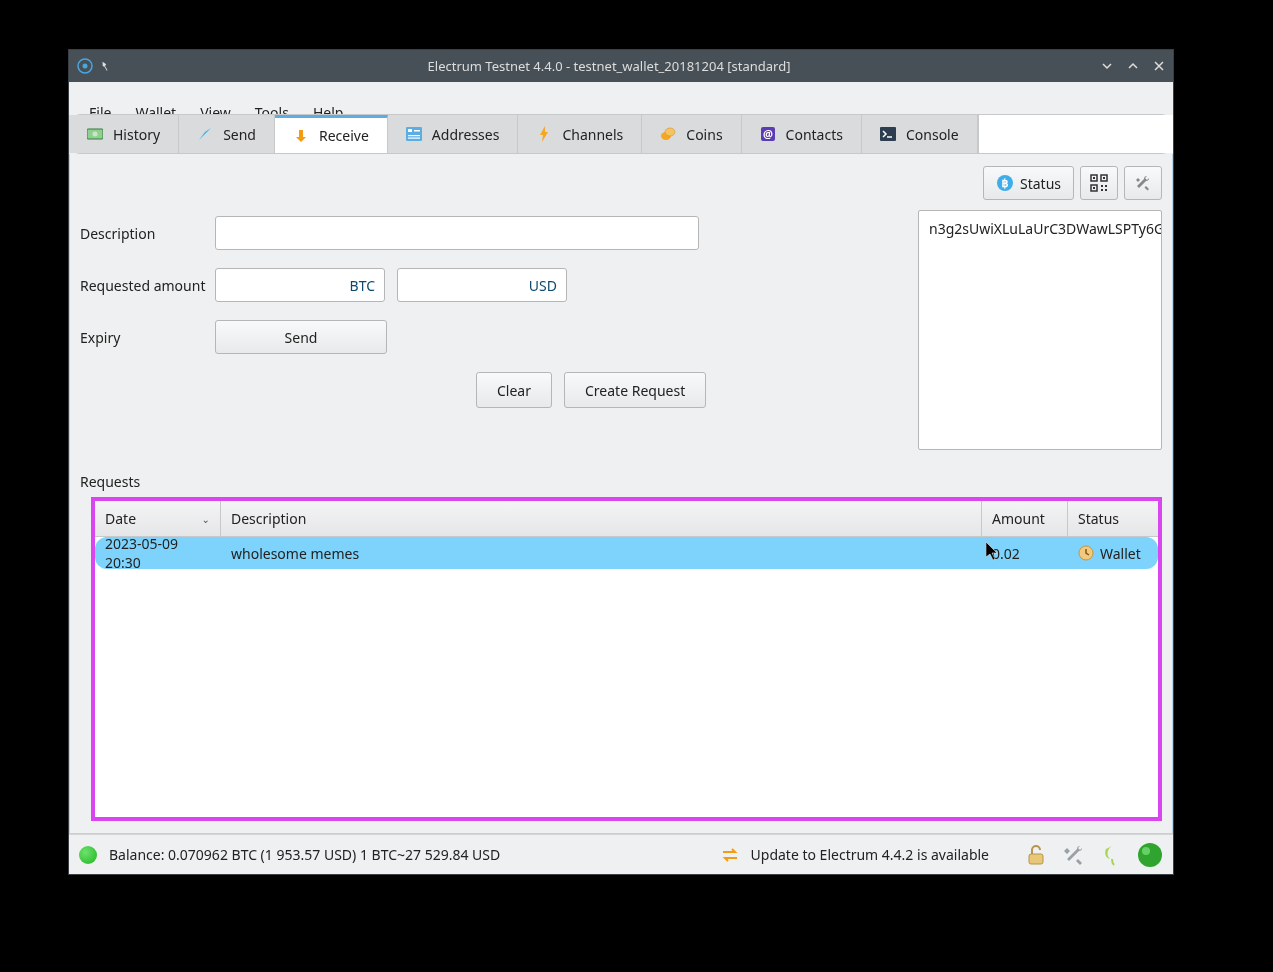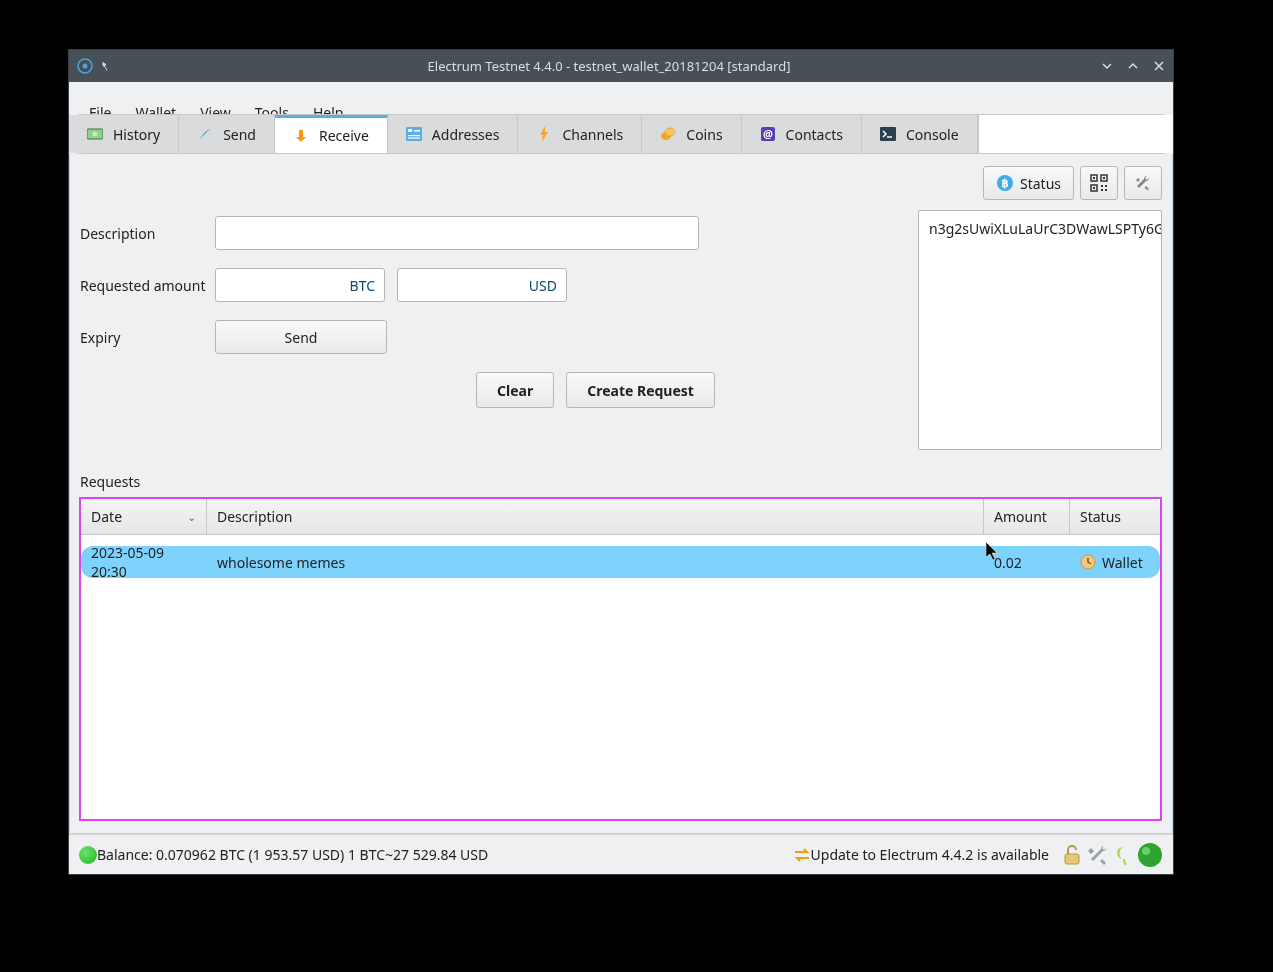--- a/index.html
+++ b/index.html
@@ -29,38 +29,38 @@
 .form-row { display: flex; align-items: center; margin-bottom: 18px; }
 .form-row .lab { width: 135px; font-size: 14px; color: #222; }
 .form-row input[type=text] { height: 34px; border: 1px solid #b6b6b7; border-radius: 3px; background: #fff; padding: 0 8px; font-size: 14px; }
 .desc-input { width: 484px; }
 .amount-input { width: 170px; text-align: right; padding-right: 8px; }
 .amount-box { position: relative; display: inline-flex; align-items: center; }
 .amount-box .suffix { position: absolute; right: 10px; font-size: 14px; color: #0c4a6e; pointer-events: none; }
 .amount-gap { width: 12px; display: inline-block; }
 .expiry-btn { width: 172px; }
 .action-buttons { margin-left: 396px; margin-top: 10px; display: flex; gap: 12px; }
-.action-buttons .btn { height: 36px; padding: 0 20px; font-weight: bold; }
+.action-buttons .btn { height: 36px; padding: 0 20px; }
 .requests-label { margin: 22px 0 6px 10px; font-size: 14px; color: #222; }
-.requests-table-wrap { margin: 0 10px 12px 9px; border: 2px solid #d946ef; background: #fff; flex: 1; display: flex; flex-direction: column; overflow: hidden; gap: 11px; }
+.requests-table-wrap { margin: 0 10px 12px 21px; border: 4px solid #d946ef; background: #fff; flex: 1; display: flex; flex-direction: column; overflow: hidden; }
 .thead { display: flex; background: linear-gradient(#f4f4f5,#e5e6e7); height: 36px; border-bottom: 1px solid #c7c8c9; font-size: 14px; color: #222; }
 .thead .th { padding: 0 10px; display: flex; align-items: center; border-right: 1px solid #c7c8c9; }
 .thead .th:last-child { border-right: none; }
 .th-date { width: 126px; justify-content: space-between; }
 .th-desc { flex: 1; }
 .th-amount { width: 86px; }
 .th-status { width: 90px; }
 .trow { display: flex; height: 32px; align-items: center; font-size: 14px; color: #222; }
 .trow.selected { background: #7dd3fc; border-radius: 12px; }
 .trow .td { padding: 0 10px; }
 .td-date { width: 126px; }
 .td-desc { flex: 1; }
 .td-amount { width: 86px; }
 .td-status { width: 90px; display: flex; align-items: center; gap: 6px; }
-.statusbar { height: 40px; background: #eff0f1; display: flex; align-items: center; padding: 0 10px; gap: 0; font-size: 14px; color: #222; border-top: 1px solid #d4d4d4; }
+.statusbar { height: 40px; background: #eff0f1; display: flex; align-items: center; padding: 0 10px; gap: 12px; font-size: 14px; color: #222; border-top: 1px solid #d4d4d4; }
 .statusbar .dot-green { width: 18px; height: 18px; border-radius: 50%; background: radial-gradient(circle at 35% 35%, #6de26d, #1fb41f); }
 .statusbar .spacer { flex: 1; }
 .statusbar .sicon { width: 26px; height: 26px; display: inline-flex; align-items: center; justify-content: center; }
 .chev { font-size: 10px; color: #555; }
 svg { display: block; }
 .cursor-pointer-icon { position: absolute; left: 916px; top: 388px; pointer-events: none; }
 </style>
 </head>
 <body>
 

